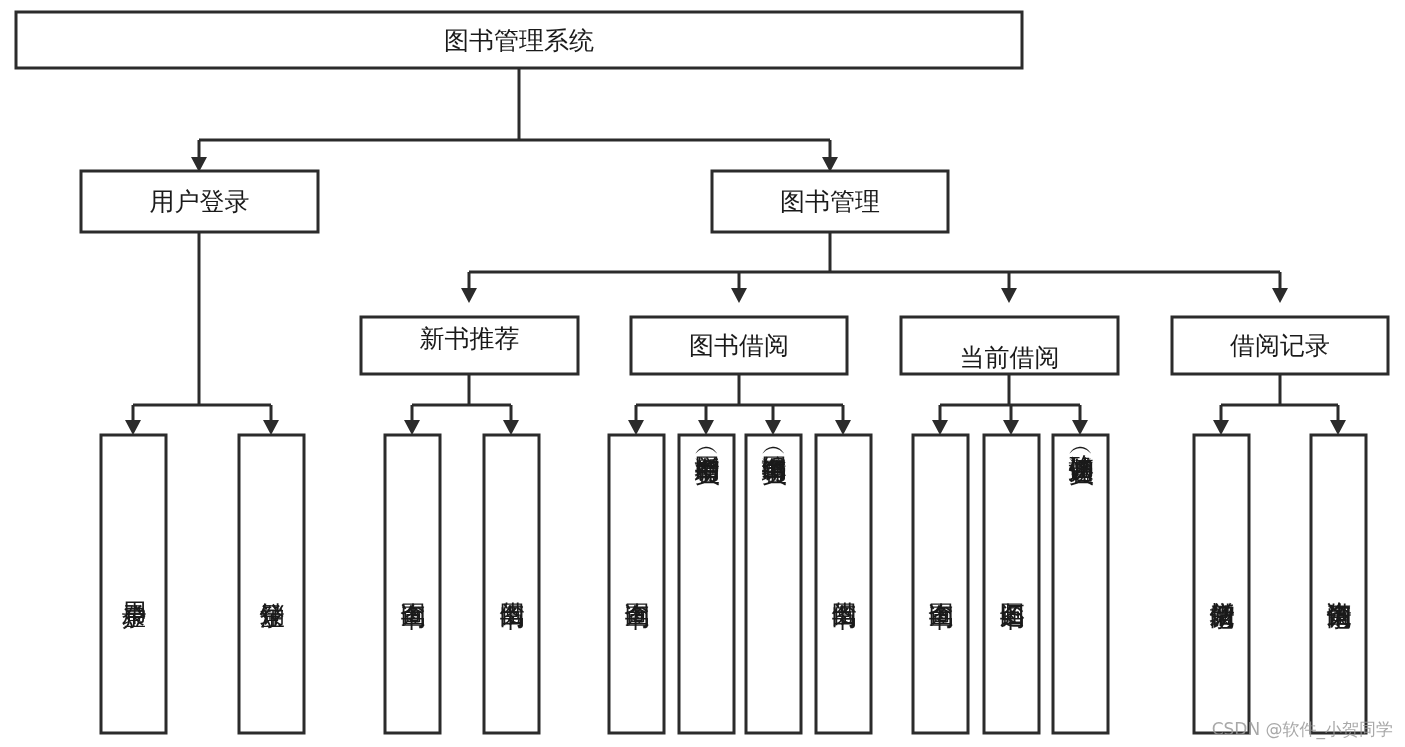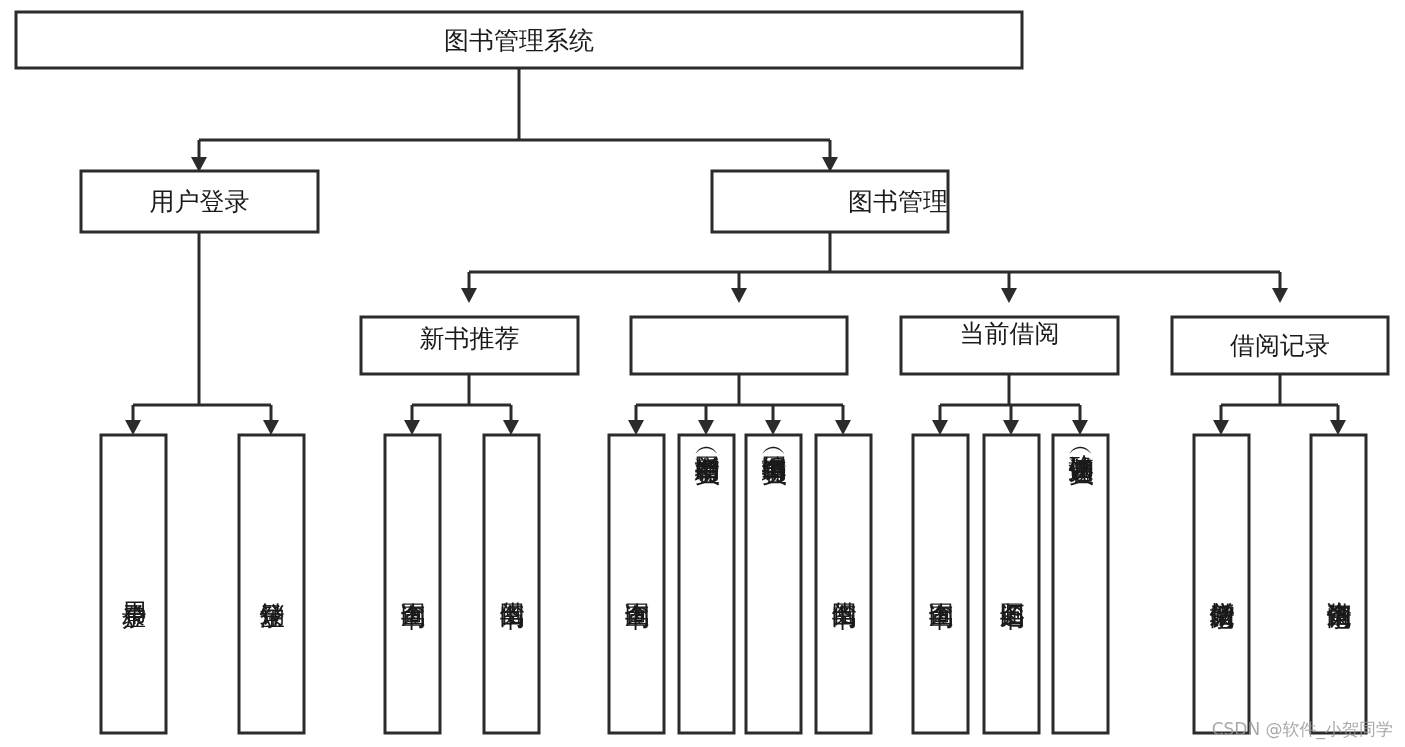--- a/index.html
+++ b/index.html
@@ -188,30 +188,33 @@
   </svg>
 
   <div class="htext-wrap" style="left:16px; top:12px; width:1006px; height:56px;">
     <span class="htext">图书管理系统</span>
   </div>
 
   <div class="htext-wrap" style="left:81px; top:171px; width:237px; height:61px;">
     <span class="htext">用户登录</span>
   </div>
 
-  <div class="htext-wrap" style="left:712px; top:171px; width:236px; height:61px;justify-content:flex-end;">
+  <div class="htext-wrap" style="left:712px; top:171px; width:236px; height:61px;">
     <span class="htext">图书管理</span>
   </div>
 
   <div class="htext-wrap" style="left:361px; top:317px; width:217px; height:42px;">
     <span class="htext">新书推荐</span>
   </div>
 
-
-  <div class="htext-wrap" style="left:901px; top:305px; width:217px; height:57px;">
+  <div class="htext-wrap" style="left:631px; top:317px; width:216px; height:57px;">
+    <span class="htext">图书借阅</span>
+  </div>
+
+  <div class="htext-wrap" style="left:901px; top:329px; width:217px; height:57px;">
     <span class="htext">当前借阅</span>
   </div>
 
   <div class="htext-wrap" style="left:1172px; top:317px; width:216px; height:57px;">
     <span class="htext">借阅记录</span>
   </div>
 
   <div class="vtext-wrap" style="left:101px; top:435px; width:65px; height:298px;">
     <span class="vtext">用户登录</span>
   </div>

